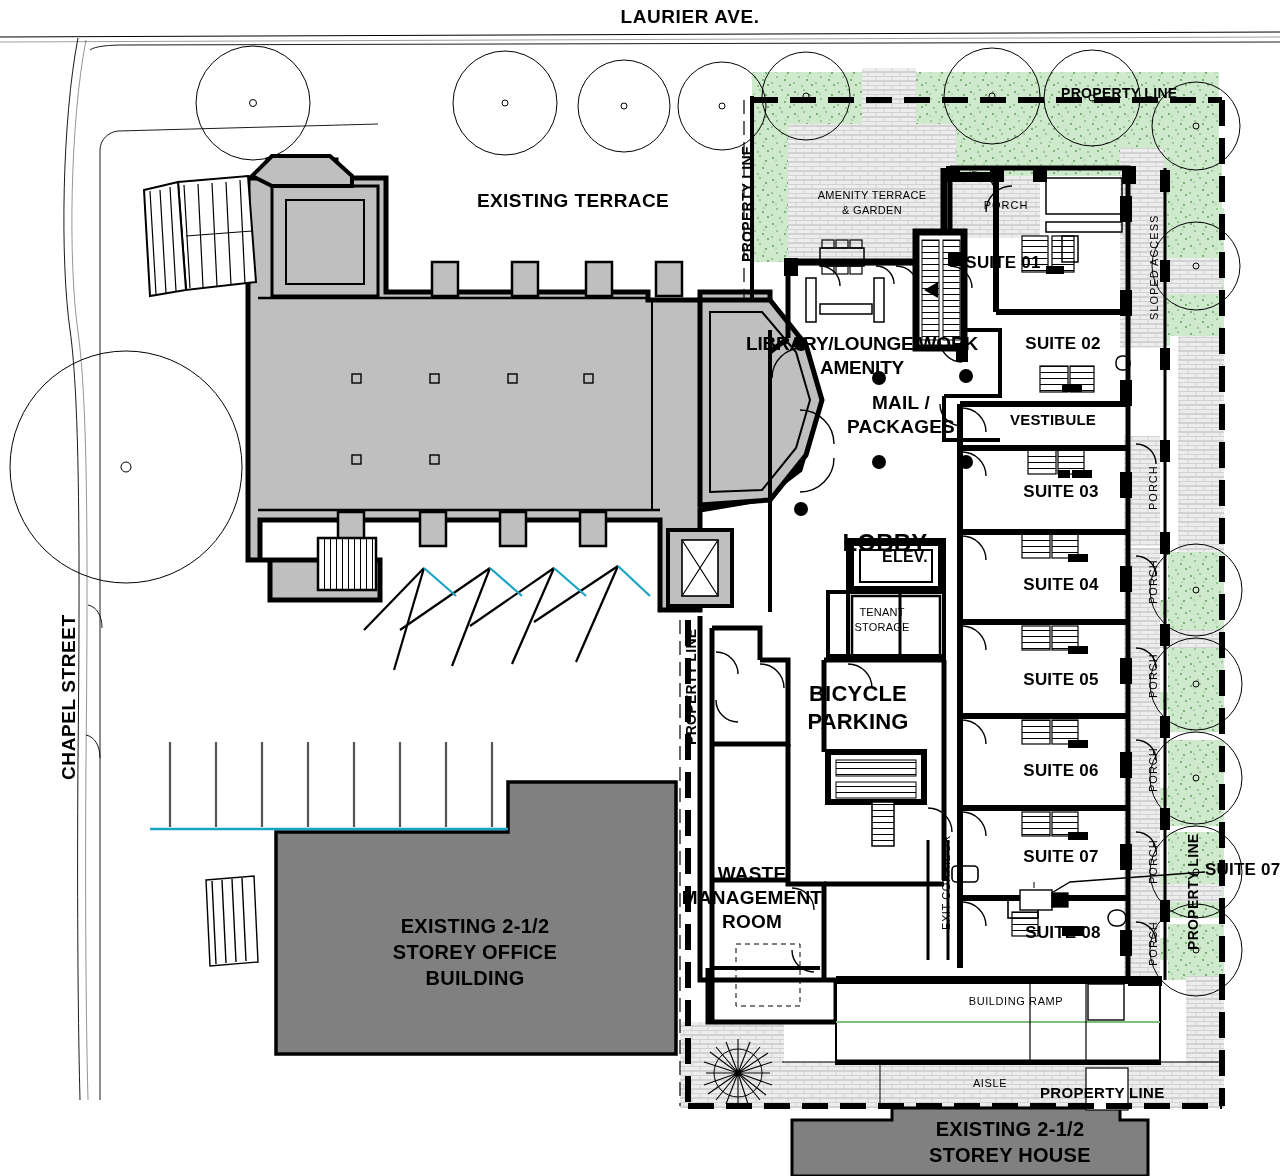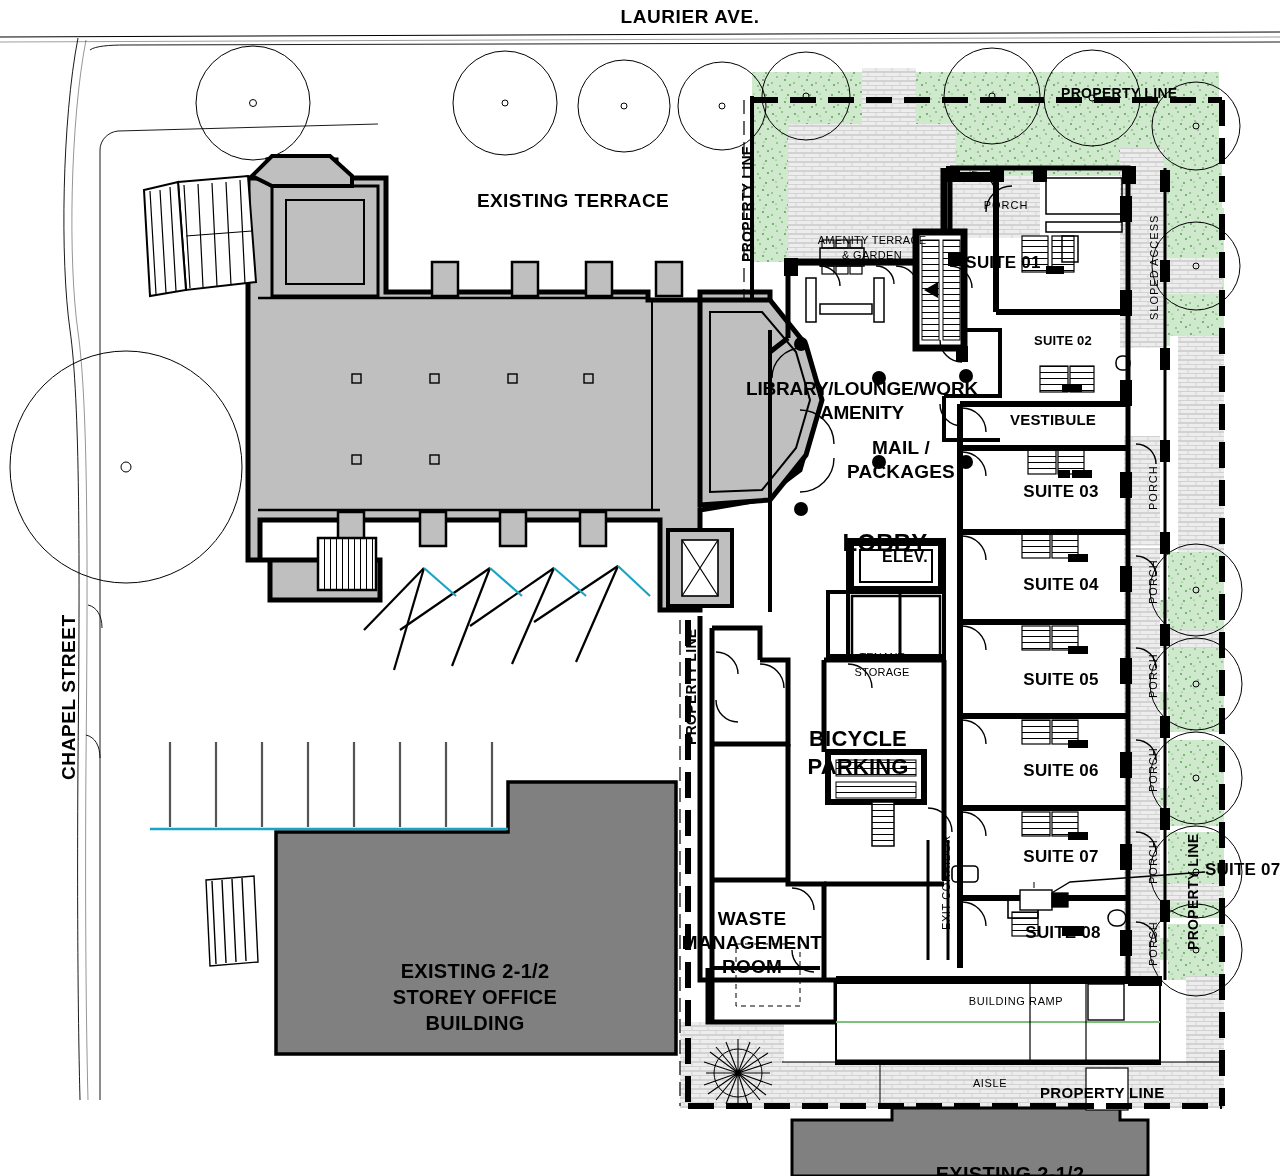--- a/index.html
+++ b/index.html
@@ -4,21 +4,21 @@
 <style>
   html,body{margin:0;padding:0;background:#ffffff;}
   body{font-family:"Liberation Sans",sans-serif;}
   #stage{position:relative;width:1280px;height:1176px;overflow:hidden;background:#3b82f6;}
   #stage svg{position:absolute;left:0;top:0;}
   .lbl{position:absolute;color:#000;font-family:"Liberation Sans",sans-serif;
        font-weight:700;letter-spacing:.2px;white-space:nowrap;line-height:1.12;}
   .lbl.thin{font-weight:400;}
   .lbl.ctr{text-align:center;transform:translateX(-50%);}
   .rot90{transform-origin:0 0;}
-  .multi{white-space:pre;text-align:center;margin-top:45px;}
+  .multi{white-space:pre;text-align:center;}
 </style>
 </head>
 <body>
 
 <div id="stage">
 
 <svg width="1280" height="1176" viewBox="0 0 1280 1176">
   <defs>
     <pattern id="pavePat" width="16" height="9" patternUnits="userSpaceOnUse">
       <rect width="16" height="9" fill="#ededed"></rect>
@@ -555,21 +555,21 @@
 
 <div class="lbl ctr" style="left:1053px;top:412px;font-size:15px;letter-spacing:.2px;">VESTIBULE</div>
 
 <div class="lbl thin rot90" style="left:1148px;top:320px;font-size:11px;letter-spacing:1px;transform:rotate(-90deg);">SLOPED ACCESS</div>
 
 <div class="lbl thin ctr" style="left:1016px;top:995px;font-size:11px;letter-spacing:.6px;">BUILDING RAMP</div>
 
 <div class="lbl thin ctr" style="left:990px;top:1077px;font-size:11px;letter-spacing:.6px;">AISLE</div>
 
 <div class="lbl ctr" style="left:1003px;top:253px;font-size:17px;letter-spacing:.2px;">SUITE 01</div>
-<div class="lbl ctr" style="left:1063px;top:334px;font-size:13px;letter-spacing:.2px;">SUITE 02</div>
+<div class="lbl ctr" style="left:1063px;top:334px;font-size:17px;letter-spacing:.2px;">SUITE 02</div>
 <div class="lbl ctr" style="left:1061px;top:482px;font-size:17px;letter-spacing:.2px;">SUITE 03</div>
 <div class="lbl ctr" style="left:1061px;top:575px;font-size:17px;letter-spacing:.2px;">SUITE 04</div>
 <div class="lbl ctr" style="left:1061px;top:670px;font-size:17px;letter-spacing:.2px;">SUITE 05</div>
 <div class="lbl ctr" style="left:1061px;top:761px;font-size:17px;letter-spacing:.2px;">SUITE 06</div>
 <div class="lbl ctr" style="left:1061px;top:847px;font-size:17px;letter-spacing:.2px;">SUITE 07</div>
 <div class="lbl ctr" style="left:1063px;top:923px;font-size:17px;letter-spacing:.2px;">SUITE 08</div>
 <div class="lbl" style="left:1205px;top:860px;font-size:17px;letter-spacing:.2px;">SUITE 07</div>
 
 <div class="lbl thin ctr" style="left:1006px;top:199px;font-size:11px;letter-spacing:1px;">PORCH</div>
 <div class="lbl thin rot90" style="left:1147px;top:510px;font-size:11px;letter-spacing:1px;transform:rotate(-90deg);">PORCH</div>

